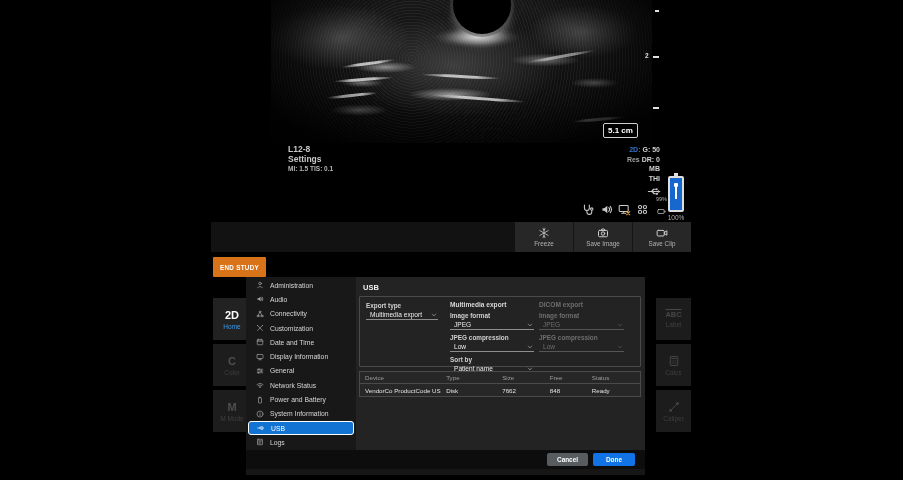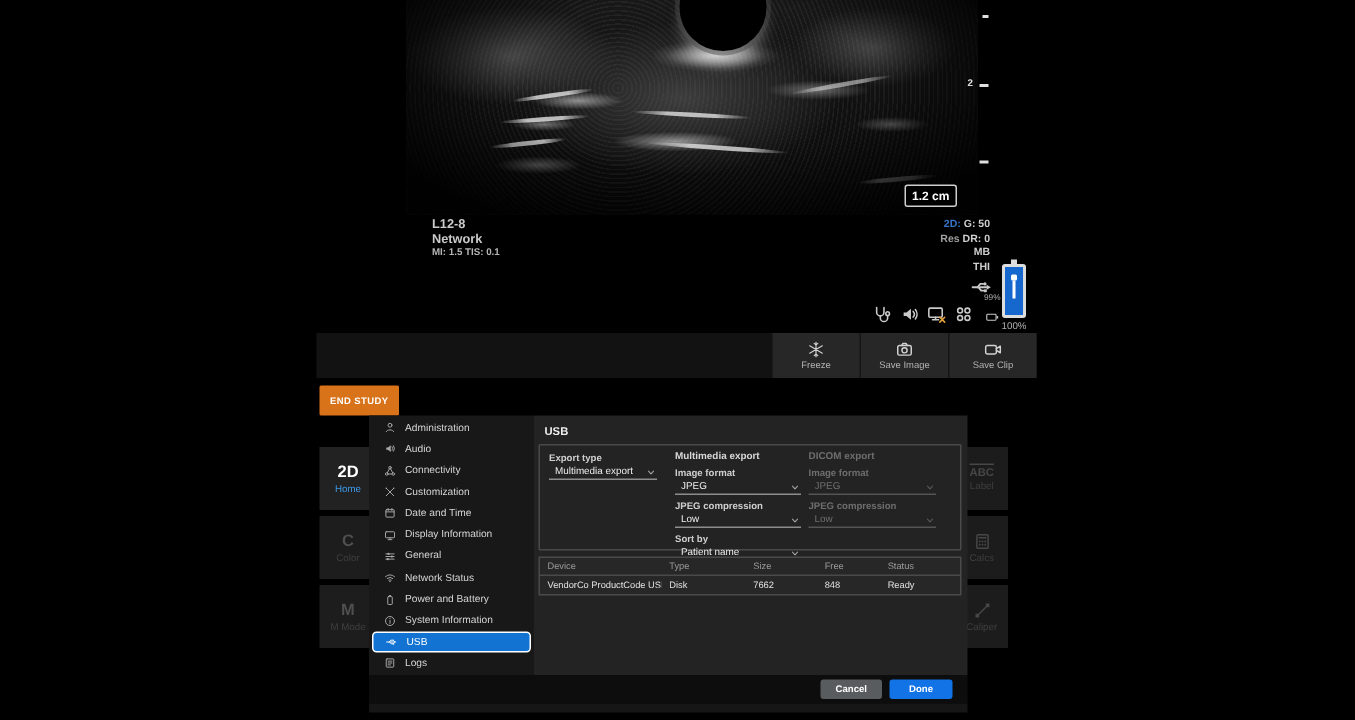--- a/index.html
+++ b/index.html
@@ -67,21 +67,21 @@
   
   .end-study { position:absolute; left:2px; top:257px; width:53px; height:20px; background:#d9731a; border-radius:1px;
       color:#fff; font-size:6.3px; font-weight:bold; letter-spacing:.3px; display:flex; align-items:center; justify-content:center; cursor:pointer; }
   .titlebar { position:absolute; left:56px; top:255px; width:424px; height:22px; background:#121212; display:flex; align-items:center; justify-content:center; }
   .titlebar .ttl { font-size:7.2px; font-weight:bold; color:#eaeaea; }
   .hamburger { position:absolute; right:12px; top:7px; width:12px; height:9px; color:#cfcfcf; cursor:pointer; }
 
   
   .rail-tile { position:absolute; width:38px; height:42px; display:flex; flex-direction:column; align-items:center; justify-content:center; gap:2px; }
   .rail-tile.left { left:2px; background:#1d1d1d; }
-  .rail-tile.right { left:426px; width:35px; background:#1c1c1c;text-align:right; }
+  .rail-tile.right { left:445px; width:35px; background:#1c1c1c;text-align:right; }
   .rail-key { font-size:11px; font-weight:bold; color:#4f4f4f; }
   .rail-sub { font-size:6.5px; color:#3f3f3f; }
   .rail-tile.active { background:#222;align-items:center; }
   .rail-tile.active .rail-key { color:#fff; }
   .rail-tile.active .rail-sub { color:#3d9ae8; }
   .rail-ricon { width:12px; height:12px; color:#474747; }
   .rail-tile.right .rail-key { font-size:7.5px; color:#474747; }
   .rail-tile.right .rail-sub { color:#3f3f3f; }
 
   
@@ -144,25 +144,25 @@
       <div class="streak" style="left:160px;top:97px;width:95px;transform:rotate(4deg);"></div>
       <div class="streak" style="left:255px;top:55px;width:70px;transform:rotate(-10deg);opacity:.7;"></div>
       <div class="streak" style="left:300px;top:118px;width:55px;transform:rotate(-5deg);opacity:.6;"></div>
     </div>
 
     <div class="ruler-tick" style="left:444px;top:10px;width:4px;"></div>
     <div class="ruler-tick" style="left:442px;top:56px;width:6px;"></div>
     <div class="ruler-tick" style="left:442px;top:107px;width:6px;"></div>
     <div class="ruler-num" style="left:434px;top:52px;">2</div>
 
-    <div class="meas-box">1.2 cm</div>
+    <div class="meas-box">5.1 cm</div>
 
     <div class="probe-block">
       <div class="l1">L12-8</div>
-      <div class="l2">Network</div>
+      <div class="l2">Settings</div>
       <div class="l3">MI: 1.5 TIS: 0.1</div>
     </div>
 
     <div class="params">
       <div><span class="pl">2D:</span><span>G: 50</span></div>
       <div><span class="pl gray">Res</span><span>DR: 0</span></div>
       <div><span>MB</span></div>
       <div><span>THI</span></div>
     </div>
 

